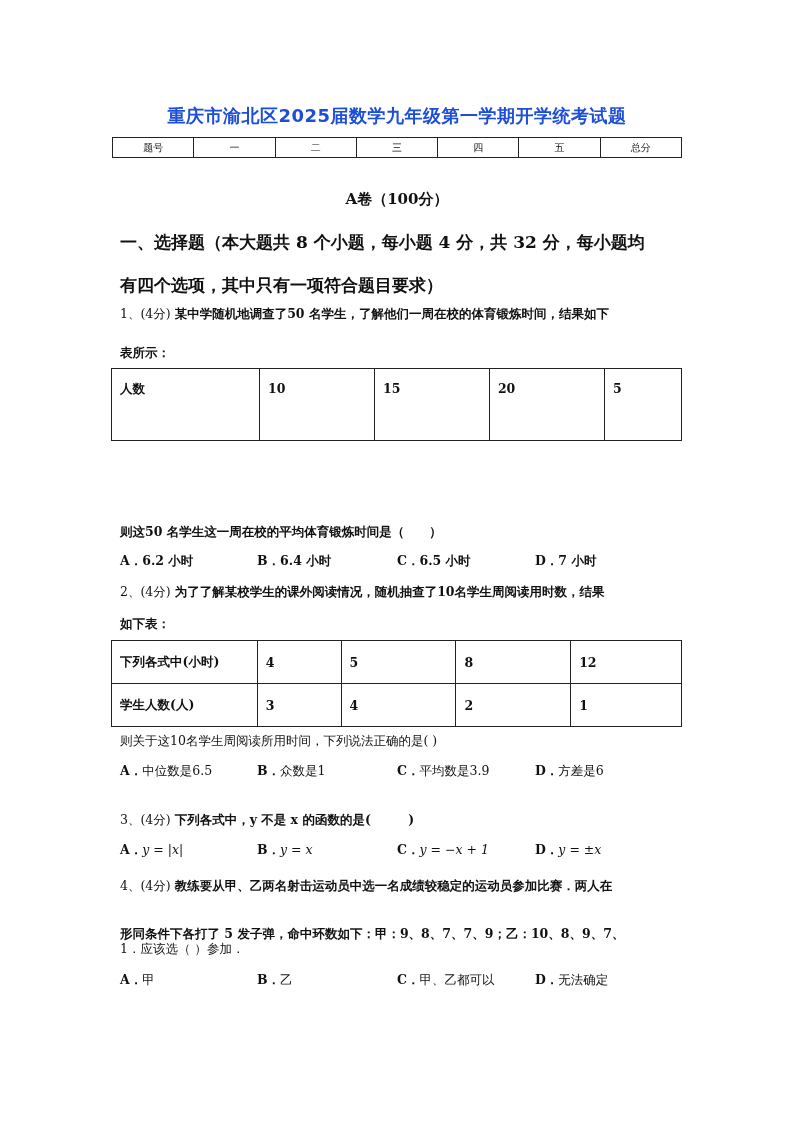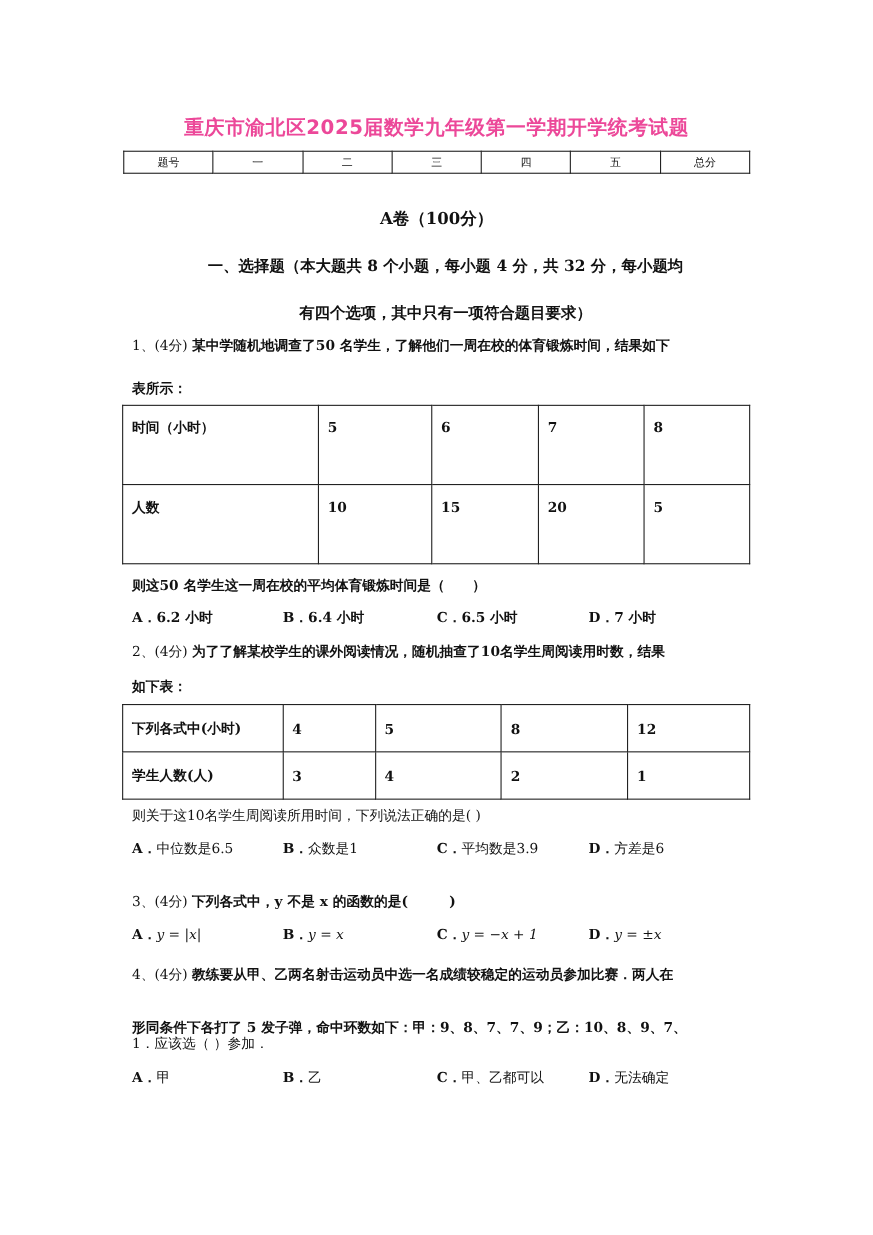--- a/index.html
+++ b/index.html
@@ -1,25 +1,25 @@
 <!DOCTYPE html>
 <html><head>
 <meta charset="utf-8">
 <style>
   html, body { margin: 0; padding: 0; background: #ffffff; }
   body { width: 794px; height: 1123px; position: relative; overflow: hidden;
          font-family: "DejaVu Serif", "Liberation Serif", serif; color: #111; }
   .abs { position: absolute; }
   .title { left: 0; width: 794px; top: 104px; text-align: center; font-family: "DejaVu Sans", sans-serif;
-           font-weight: bold; font-size: 18px; letter-spacing: 0.5px; color: #ec4899; }
+           font-weight: bold; font-size: 18px; letter-spacing: 0.5px; color: #1d4ed8; }
   table { border-collapse: collapse; position: absolute; }
   .score td { border: 1px solid #222; height: 19px; padding: 0; font-size: 10px; text-align: center;
               font-family: "DejaVu Sans", sans-serif; }
   .paper-label { left: 0; width: 794px; top: 190px; text-align: center; font-size: 15px; font-weight: bold; }
-  .section { left: 120px; width: 570px; font-size: 14px; font-weight: bold; line-height: 43px; text-align: center; }
+  .section { left: 120px; width: 570px; font-size: 17px; font-weight: bold; line-height: 43px; }
   .q { left: 120px; width: 570px; font-size: 12.5px; line-height: 32px; }
   .q b { font-weight: bold; }
   .datatbl td { border: 1px solid #222; padding: 0 0 0 8px; font-size: 12.5px; font-weight: bold; vertical-align: top; }
   .t1 td { height: 72px; padding-top: 12px; box-sizing: border-box; }
   .t2 td { height: 42px; vertical-align: middle; }
   .opts { left: 120px; width: 580px; font-size: 12.5px; height: 20px; }
   .opt { position: absolute; top: 0; white-space: nowrap; }
   .opt .letter { font-weight: bold; }
   .math { font-style: italic; font-family: "DejaVu Serif", serif; }
 </style>
@@ -50,27 +50,20 @@
 <div class="abs q" style="top:298px;">
   <span>1、(4分)</span>
   <b>某中学随机地调查了50 名学生，了解他们一周在校的体育锻炼时间，结果如下</b>
 </div>
 <div class="abs q" style="top:337px;">
   <b>表所示：</b>
 </div>
 
 <table class="datatbl t1" style="left:111px; top:368px; width:571px;">
   <tbody>
-      <tr>
-    <td style="width:178px">时间（小时）</td>
-    <td style="width:103px">5</td>
-    <td style="width:97px">6</td>
-    <td style="width:96px">7</td>
-    <td style="width:96px">8</td>
-  </tr>
   <tr>
     <td>人数</td>
     <td>10</td>
     <td>15</td>
     <td>20</td>
     <td>5</td>
   </tr>
 </tbody>
   </table>
 

